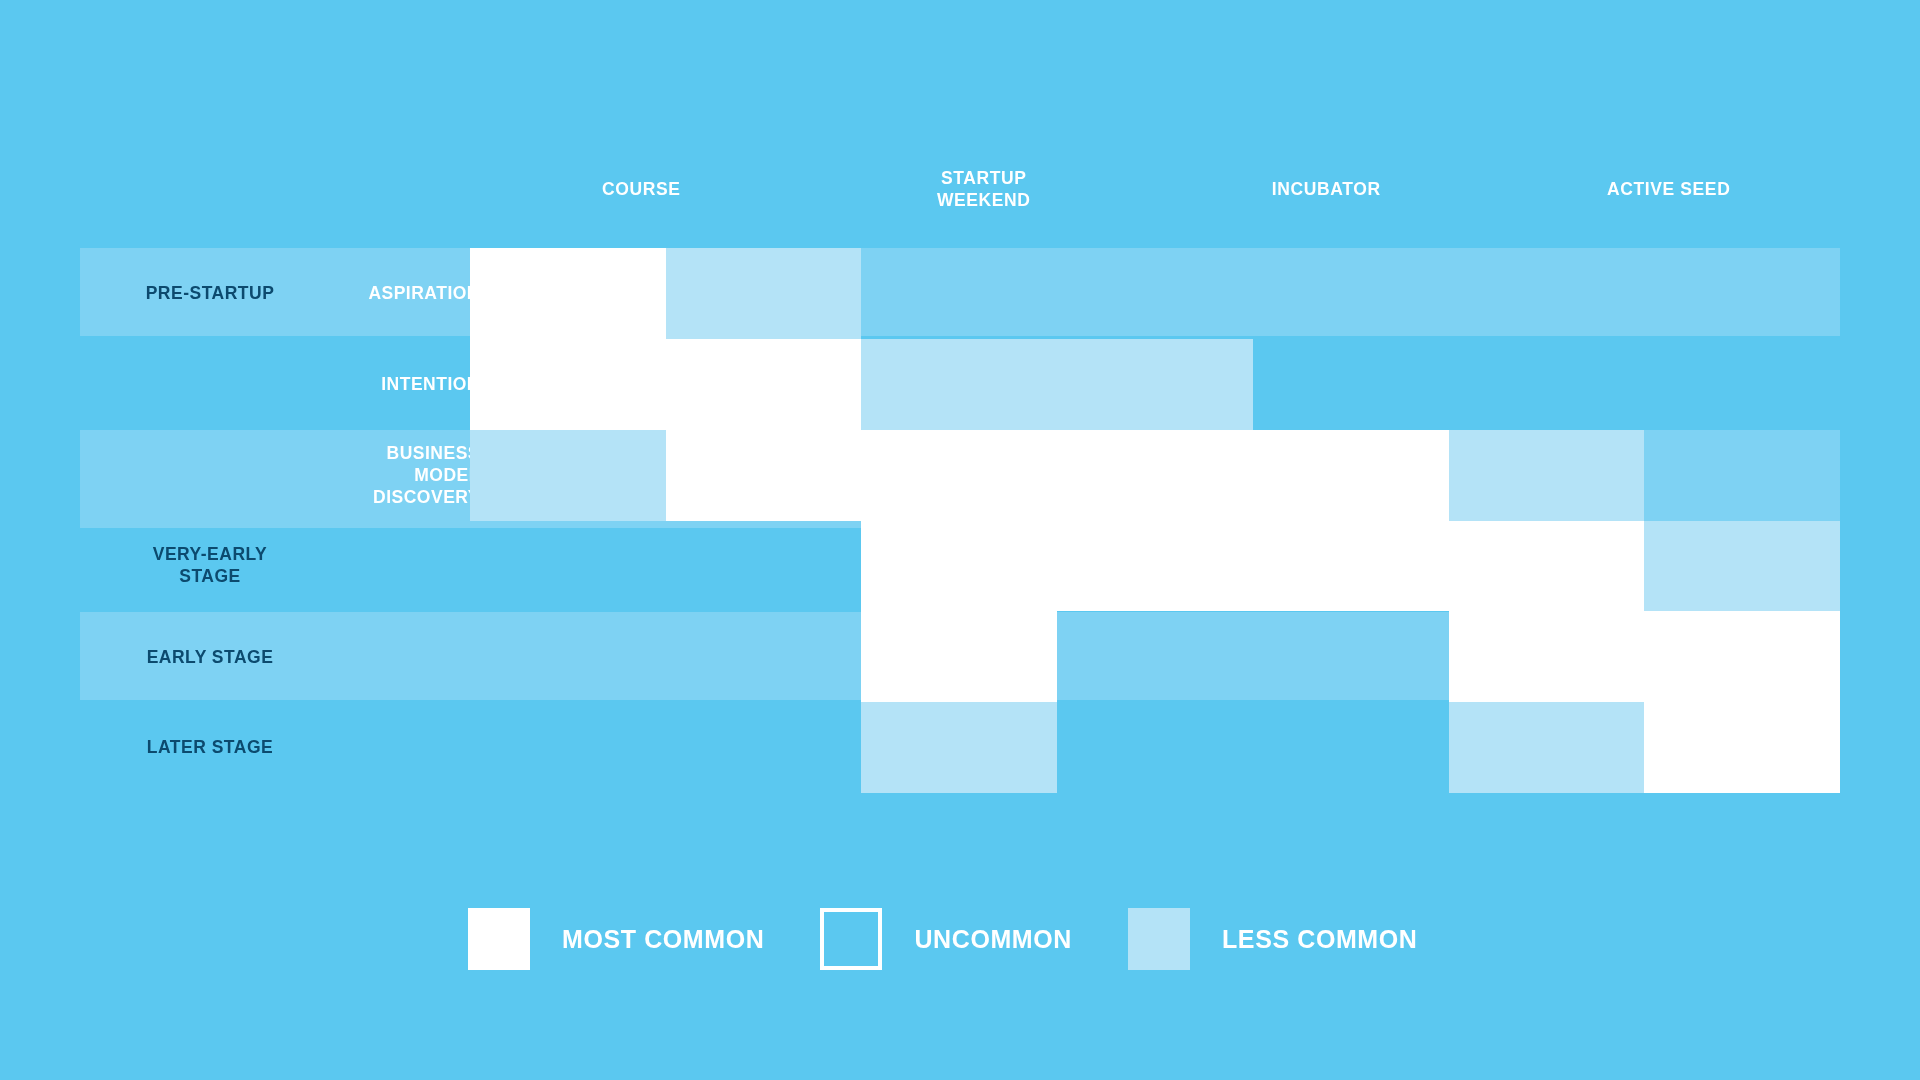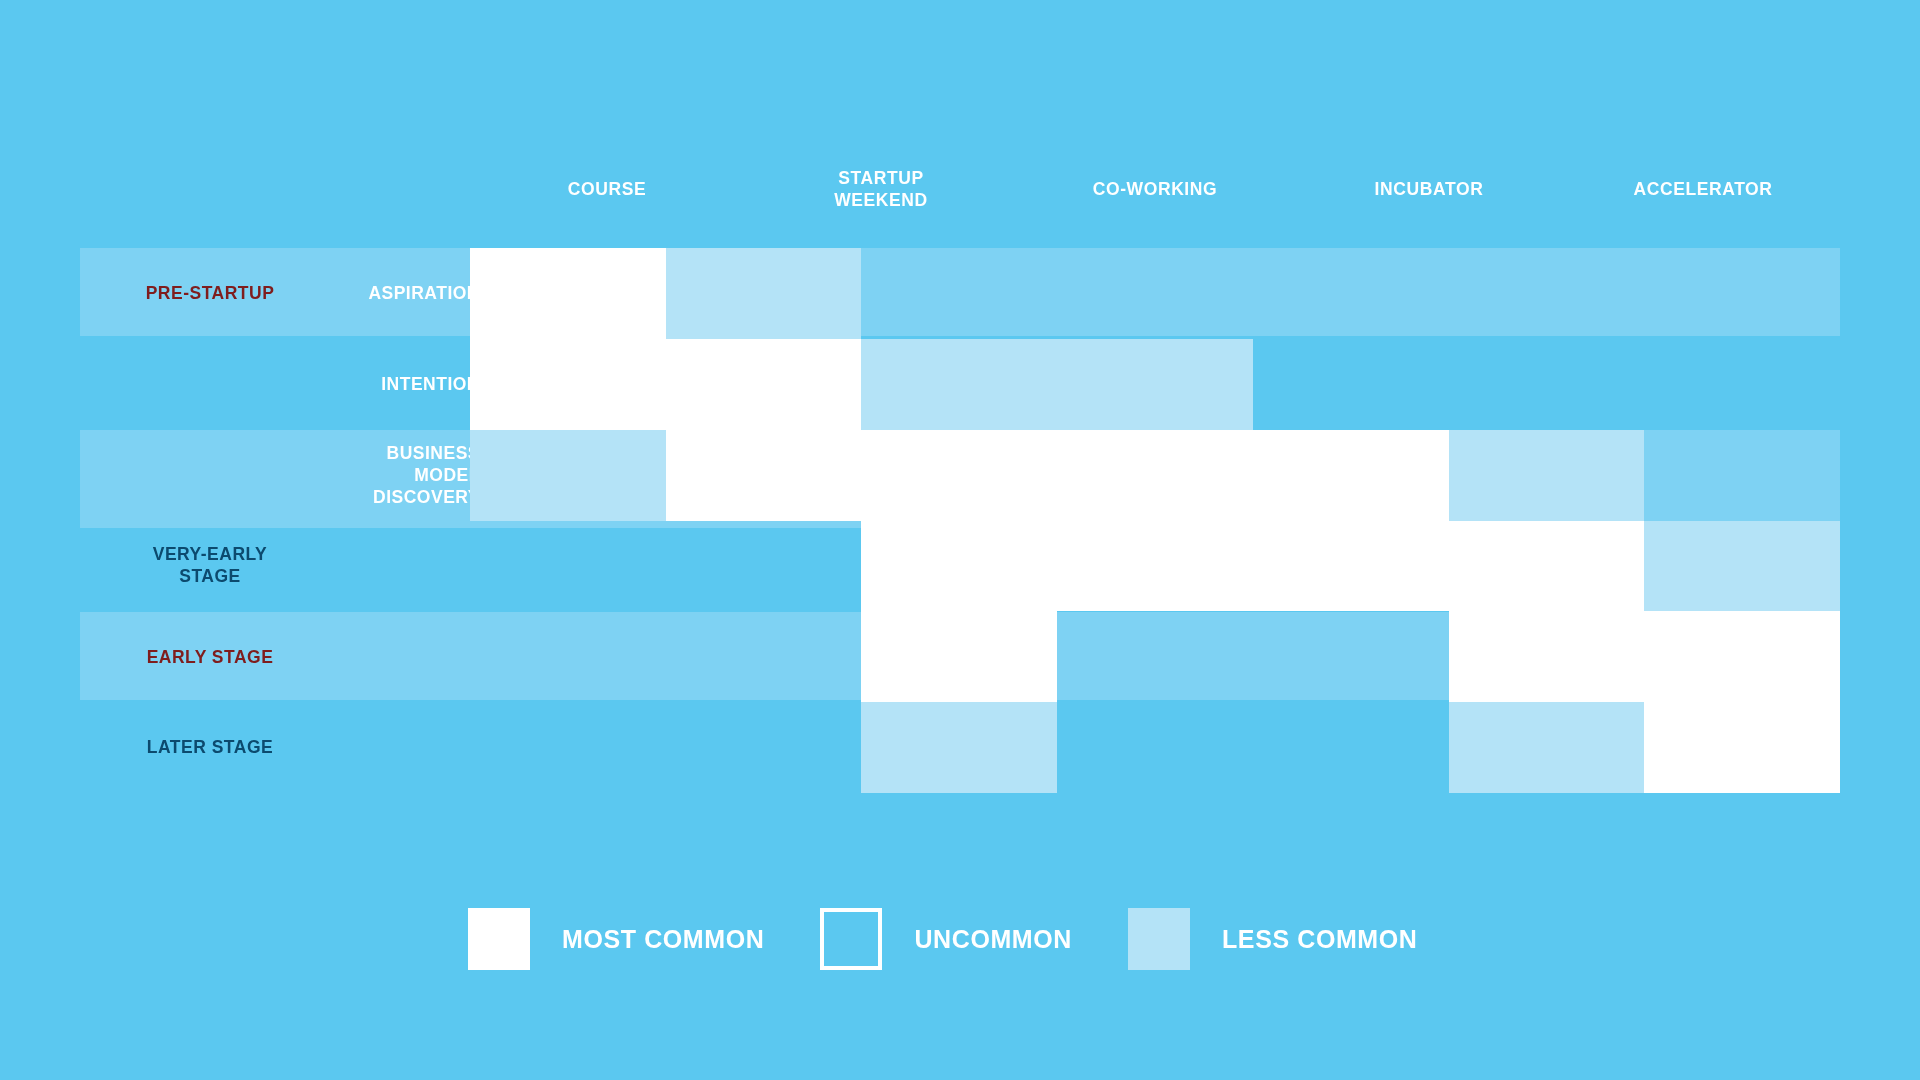--- a/index.html
+++ b/index.html
@@ -44,21 +44,21 @@
   }
   .band.b1 { top:248px;  height:88px; }
   .band.b3 { top:430px;  height:98px; }
   .band.b5 { top:612px;  height:88px; }
 
   
   .stage-label {
     position:absolute;
     left:115px;
     width:190px;
-    color:#7f1d1d;
+    color:#0c4a6e;
     font-weight:bold;
     font-size:17.5px;
     letter-spacing:0.5px;
     line-height:1.25;
     text-align:center;
     text-transform:uppercase;
   }
   .stage-label.light { color:#0c4a6e; }
   .stage-label.s1 { top:283px; }
   .stage-label.s4 { top:544px; }
@@ -120,23 +120,22 @@
   }
 </style>
 </head>
 <body>
 
 <div id="matrix-root">
 
   <div class="col-header-row">
     <div class="col-header">COURSE</div>
     <div class="col-header">STARTUP<br>WEEKEND</div>
-    <div class="col-header">CO-WORKING</div>
     <div class="col-header">INCUBATOR</div>
-    <div class="col-header">ACCELERATOR</div>
+    <div class="col-header">ACTIVE SEED</div>
   </div>
 
   <div class="band b1"></div>
   <div class="band b3"></div>
   <div class="band b5"></div>
 
   <div class="stage-label s1">PRE-STARTUP</div>
   <div class="stage-label light s4">VERY-EARLY<br>STAGE</div>
   <div class="stage-label s5">EARLY STAGE</div>
   <div class="stage-label light s6">LATER STAGE</div>

